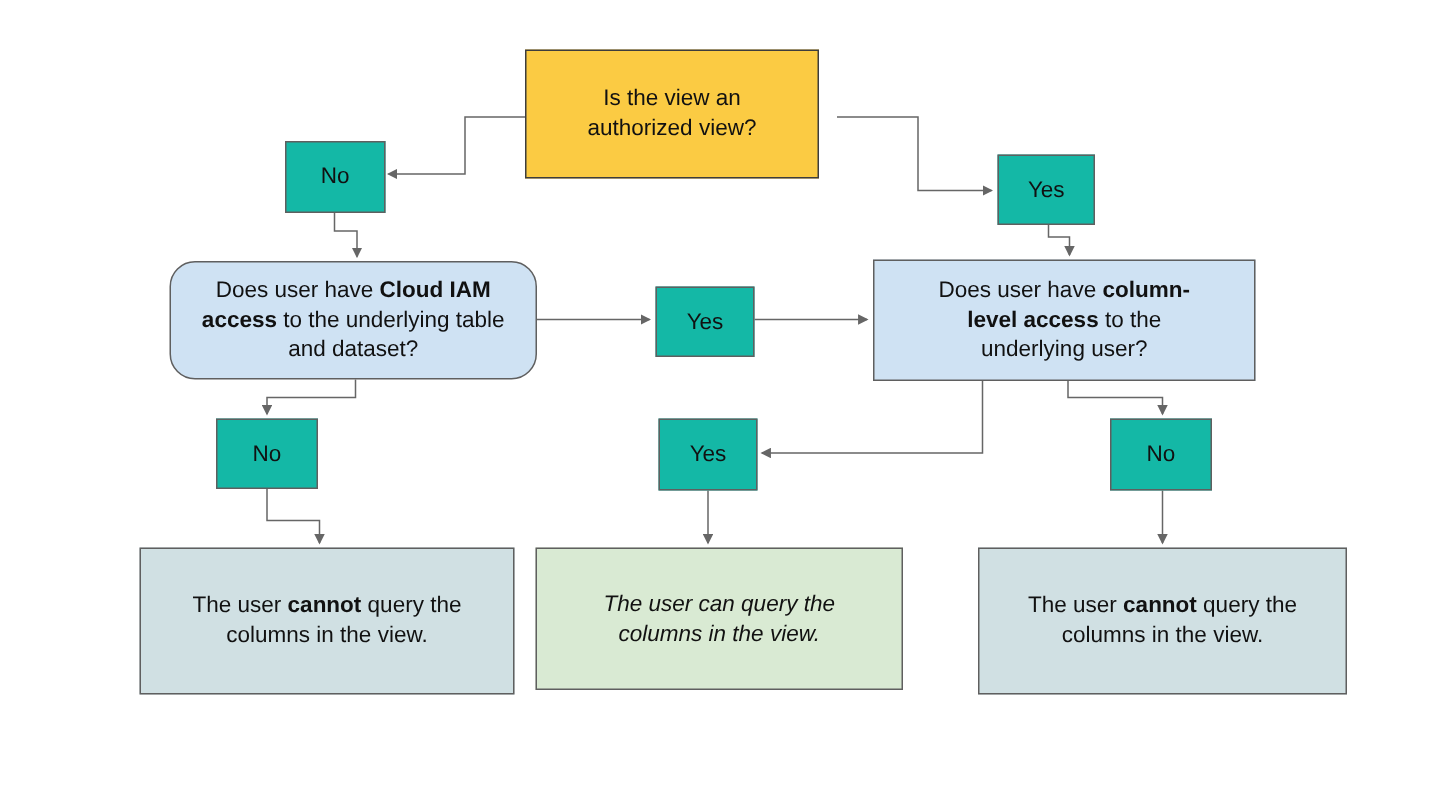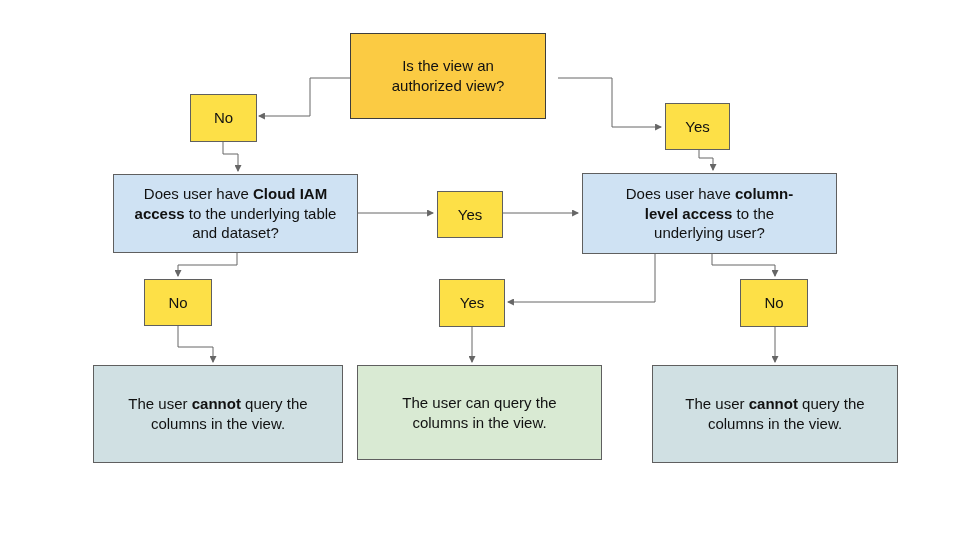--- a/index.html
+++ b/index.html
@@ -3,39 +3,39 @@
 <meta charset="utf-8">
 <style>
   html,body{margin:0;padding:0;background:#ffffff;}
   #canvas{
     position:relative;width:960px;height:540px;background:#ffffff;overflow:hidden;
     font-family:"Liberation Sans",sans-serif;color:#111111;
   }
   #connectors{position:absolute;left:0;top:0;width:960px;height:540px;pointer-events:none;}
   .node{
     position:absolute;display:flex;align-items:center;justify-content:center;
-    text-align:center;font-size:15px;line-height:1.32;background:#fde047;
+    text-align:center;font-size:15px;line-height:1.32;background:#14b8a6;
     border:1px solid #5f5f5f;box-sizing:border-box;
   }
   .node b{font-weight:700;}
   
   #n-root{left:350px;top:33px;width:196px;height:86px;padding:0 26px;border-color:#3d3d3d;}
   
   #n-no-top   {left:190px;top:94px; width:67px;height:48px;}
   #n-yes-top  {left:665px;top:103px;width:65px;height:47px;}
   #n-yes-mid  {left:437px;top:191px;width:66px;height:47px;}
   #n-no-left  {left:144px;top:279px;width:68px;height:47px;}
   #n-yes-bot  {left:439px;top:279px;width:66px;height:48px;}
   #n-no-right {left:740px;top:279px;width:68px;height:48px;}
   
   #n-iam-q{left:113px;top:174px;width:245px;height:79px;padding:0 18px;}
   #n-col-q{left:582px;top:173px;width:255px;height:81px;padding:0 27px;}
   
   #n-res-left {left:93px; top:365px;width:250px;height:98px;padding:0 32px;}
-  #n-res-mid  {left:357px;top:365px;width:245px;height:95px;padding:16px 30px;}
+  #n-res-mid  {left:357px;top:365px;width:245px;height:95px;padding:16px 30px;font-style:italic;}
   #n-res-right{left:652px;top:365px;width:246px;height:98px;padding:0 30px;}
 </style>
 </head>
 <body>
 
 <div id="canvas">
 
   <svg id="connectors" viewBox="0 0 960 540" xmlns="http://www.w3.org/2000/svg">
     <defs>
       <marker id="arrow" viewBox="0 0 10 10" refX="8.5" refY="5" markerWidth="7" markerHeight="7" orient="auto">
@@ -63,21 +63,21 @@
   </div>
 
   <div class="node" id="n-no-top">
     <span>No</span>
   </div>
 
   <div class="node" id="n-yes-top">
     <span>Yes</span>
   </div>
 
-  <div class="node" id="n-iam-q" style="background-color: rgb(207, 226, 243);">
+  <div class="node" id="n-iam-q" style="background-color: rgb(207, 226, 243); border-radius: 17px;">
     <span><span>Does user have </span><b>Cloud IAM access</b><span> to the underlying table and dataset?</span></span>
   </div>
 
   <div class="node" id="n-yes-mid">
     <span>Yes</span>
   </div>
 
   <div class="node" id="n-col-q" style="background-color: rgb(207, 226, 243);">
     <span><span>Does user have </span><b>column-level access</b><span> to the underlying user?</span></span>
   </div>

